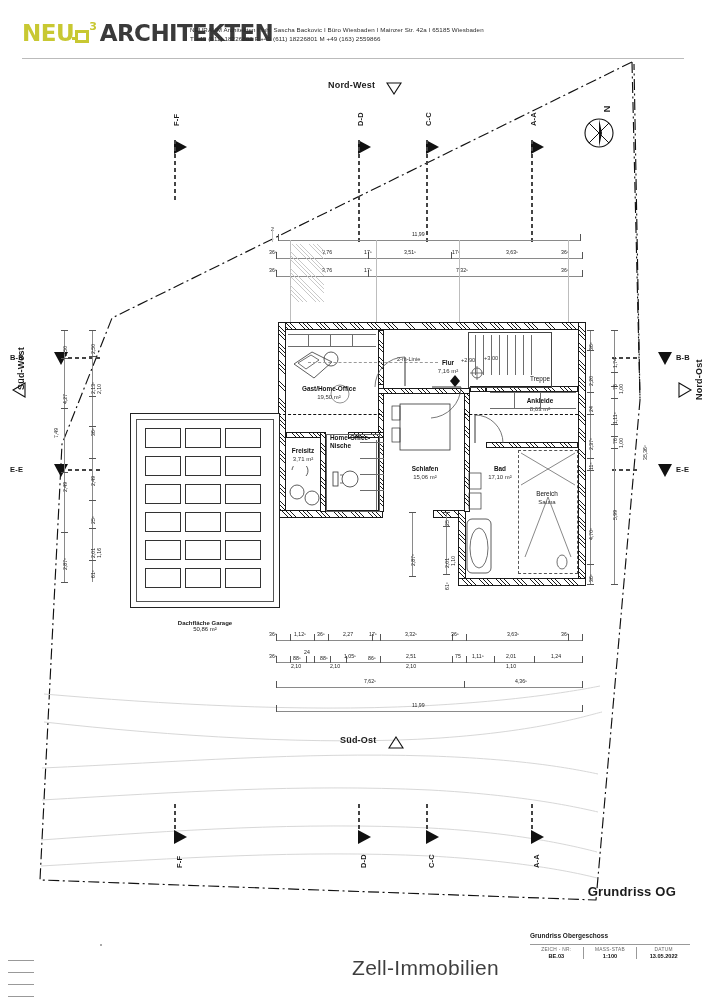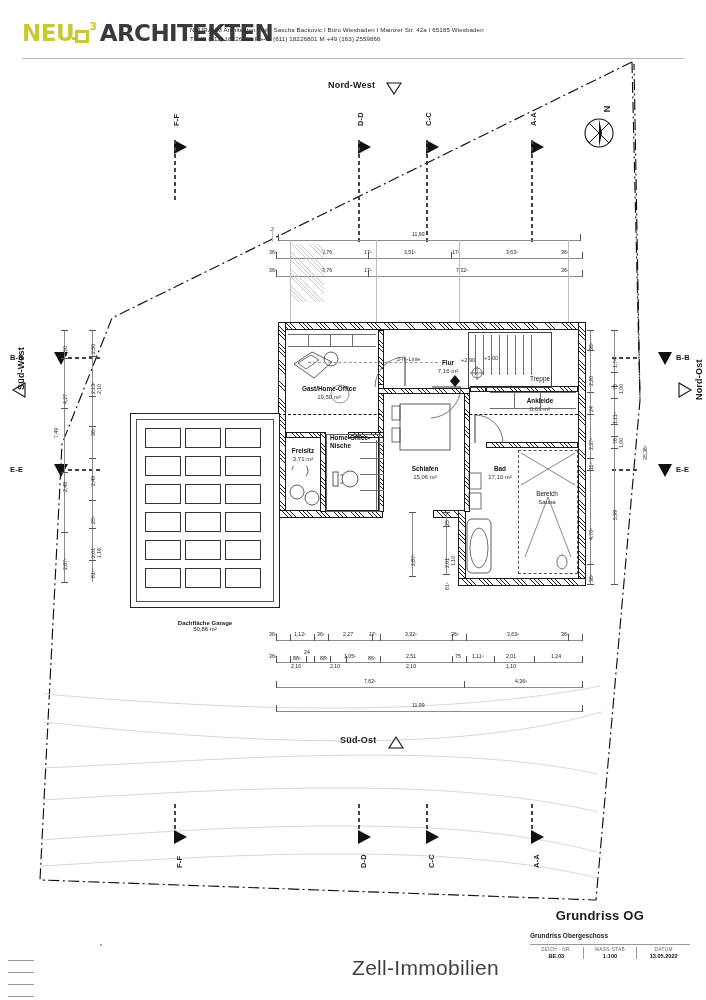--- a/index.html
+++ b/index.html
@@ -75,21 +75,21 @@
 
   
   #garage{left:130px;top:413px;width:150px;height:195px;border:1.2px solid #222;background:#fff;box-sizing:border-box;}
   #garage-inner{position:absolute;left:5px;top:5px;right:5px;bottom:5px;border:0.7px solid #555;}
   .gcell{position:absolute;border:0.8px solid #333;background:#fff;box-sizing:border-box;}
   #garage-label{left:130px;top:620px;width:150px;text-align:center;}
   #garage-label .nm{font-size:6px;font-weight:bold;display:block;}
   #garage-label .ar{font-size:6px;display:block;}
 
   
-  #grundriss-og{right:62px;top:884px;font-size:13px;font-weight:bold;letter-spacing:.2px;margin-top:24px;}
+  #grundriss-og{right:30px;top:884px;font-size:13px;font-weight:bold;letter-spacing:.2px;}
 
   
   #titleblock{left:530px;top:930px;width:160px;}
   #tb-main{font-size:16.5px;font-weight:bold;letter-spacing:.4px;color:#1a1a1a;}
   #tb-sub{font-size:6.5px;font-weight:bold;color:#222;margin-top:2px;}
   #tb-fields{display:flex;margin-top:5px;border-top:0.7px solid #999;padding-top:2px;}
   #tb-fields .fld{flex:1;text-align:center;position:relative;}
   #tb-fields .fld + .fld{border-left:0.7px solid #999;}
   #tb-fields .k{font-size:4.8px;color:#666;letter-spacing:.3px;display:block;}
   #tb-fields .v{font-size:5.6px;font-weight:bold;color:#111;display:block;margin-top:1px;}

